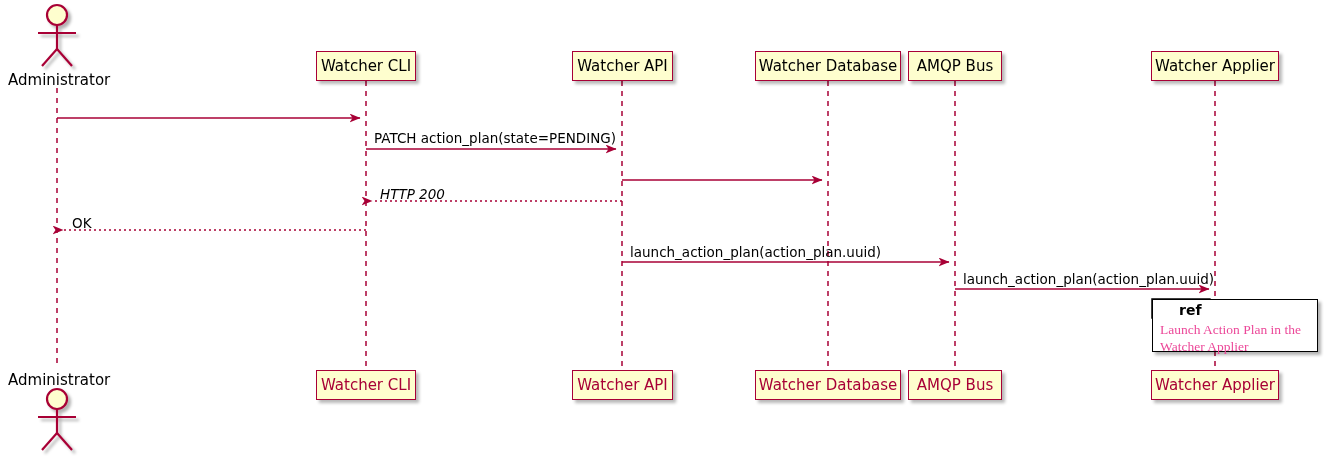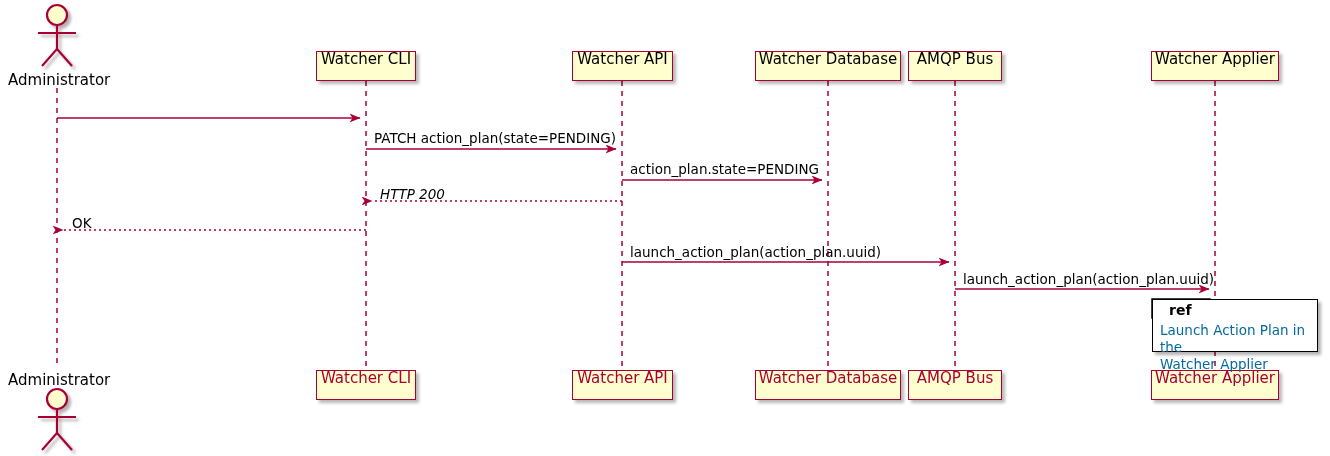--- a/index.html
+++ b/index.html
@@ -13,21 +13,21 @@
 
   
   .pbox{
     position:absolute;
     background:#FEFECE;
     border:1.5px solid #A80036;
     box-shadow:3px 3px 3px rgba(0,0,0,0.28);
     font-size:15px;
     color:#000000;
     line-height:1;
-    display:flex;justify-content:center;
+    display:flex;align-items:center;justify-content:center;
     white-space:nowrap;
     box-sizing:border-box;
   }
   .pbox.bottom{color:#A80036;}
 
   
   .actor-label{
     position:absolute;font-size:15px;color:#000;white-space:nowrap;
   }
   .actor-label.bottom{color:#000;}
@@ -45,27 +45,28 @@
     border:1.5px solid #000000;
     box-shadow:3px 3px 3px rgba(0,0,0,0.30);
     box-sizing:border-box;
   }
   .ref-head{
     position:absolute;left:0;top:0;
     height:19px;
     background:#FFFFFF;
     font-weight:bold;font-size:14px;color:#000;
     display:flex;align-items:center;
-    padding-left:16px;
+    padding-left:26px;
     box-sizing:border-box;
   }
   .ref-body{
     position:absolute;left:7px;top:22px;
-    font-size:13.5px;color:#0369a1;line-height:1.25;
+    font-size:13.5px;color:#ec4899;line-height:1.25;
     white-space:pre-line;
+    font-family:Liberation Serif, serif;
   }
 </style>
 </head>
 <body>
 
 <div id="canvas">
 
   <svg class="layer" viewBox="0 0 1330 456" xmlns="http://www.w3.org/2000/svg">
     <defs>
       <filter id="shadow" x="-20%" y="-20%" width="150%" height="150%">
@@ -147,21 +148,20 @@
     <span>AMQP Bus</span>
   </div>
   <div class="pbox bottom" style="left:1151px;top:370px;width:128px;height:30px;">
     <span>Watcher Applier</span>
   </div>
 
   <div class="actor-label" style="left:8px;top:71px;">Administrator</div>
   <div class="actor-label bottom" style="left:8px;top:371px;">Administrator</div>
 
   <div class="msg" style="left:374px;top:132px;">PATCH action_plan(state=PENDING)</div>
-  <div class="msg" style="left:630px;top:163px;">action_plan.state=PENDING</div>
   <div class="msg" style="left:380px;top:188px;font-style:italic;">HTTP 200</div>
   <div class="msg" style="left:72px;top:217px;">OK</div>
   <div class="msg" style="left:630px;top:246px;">launch_action_plan(action_plan.uuid)</div>
   <div class="msg" style="left:963px;top:273px;">launch_action_plan(action_plan.uuid)</div>
 
   <div class="reffrag" style="left:1152px;top:299px;width:166px;height:53px;">
     <div class="ref-head" style="width:58px;border-right:none;">
       <span>ref</span>
     </div>
     <div class="ref-body">Launch Action Plan in the

